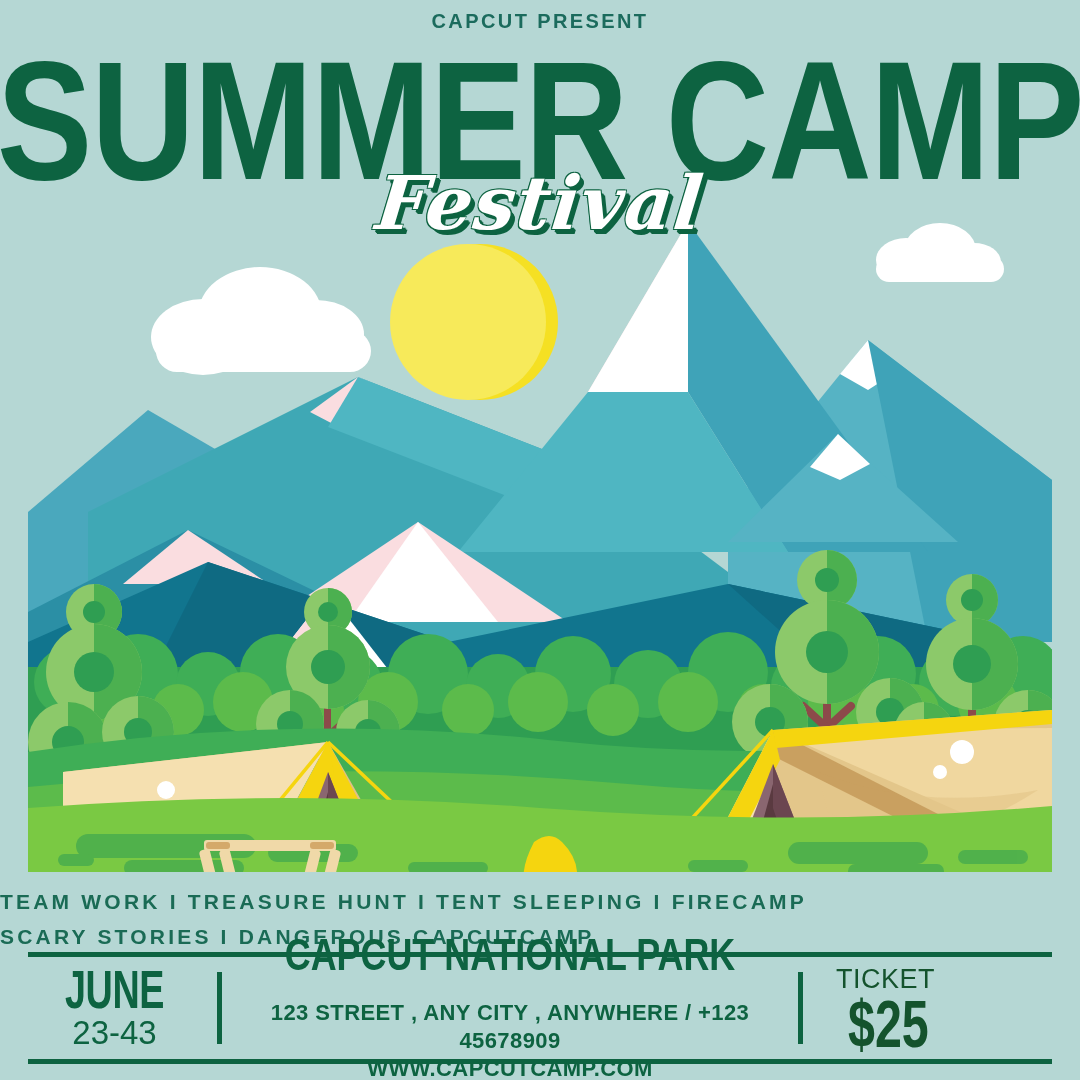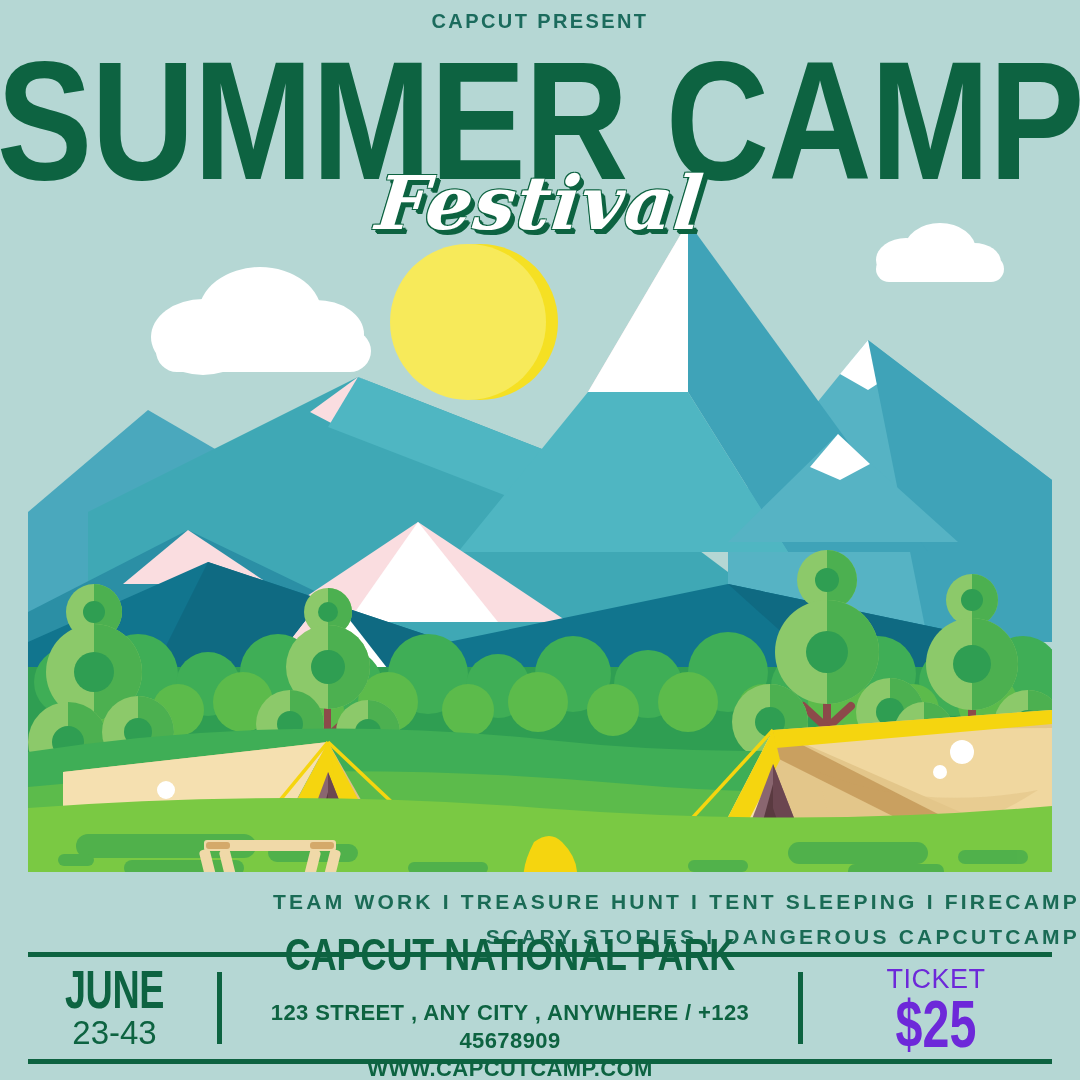--- a/index.html
+++ b/index.html
@@ -59,21 +59,21 @@
     left:28px; top:212px;
     width:1024px; height:660px;
     overflow:hidden;
     background:#b5d7d4;
   }
   .scene svg { display:block; }
 
   
   .activities {
     position:absolute; top:884px; left:0; width:100%;
-    text-align:right;
+    text-align:left;
     color:#1a6b55;
     font-size:21px;
     font-weight:700;
     letter-spacing:3.2px;
     line-height:35px;
   }
 
   
   .rule {
     position:absolute; left:28px; width:1024px;
@@ -118,21 +118,21 @@
     font-size:22px; font-weight:700;
     letter-spacing:0.4px;
     margin-top:23px; line-height:28px;
   }
   .f-web {
     font-size:22px; font-weight:700;
     letter-spacing:0.4px;
     line-height:28px;
   }
   .f-ticket {
-    width:200px; text-align:center; color:#6d28d9;margin-left:33px;
+    width:200px; color:#14532d;margin-left:33px;
   }
   .f-tlabel {
     font-size:27px; font-weight:400; letter-spacing:0.5px;
     line-height:29px;
   }
   .f-price {
     font-size:55px; font-weight:700;
     transform:scaleX(0.88) scaleY(1.2);
     line-height:55px; margin-top:3px;
   }

